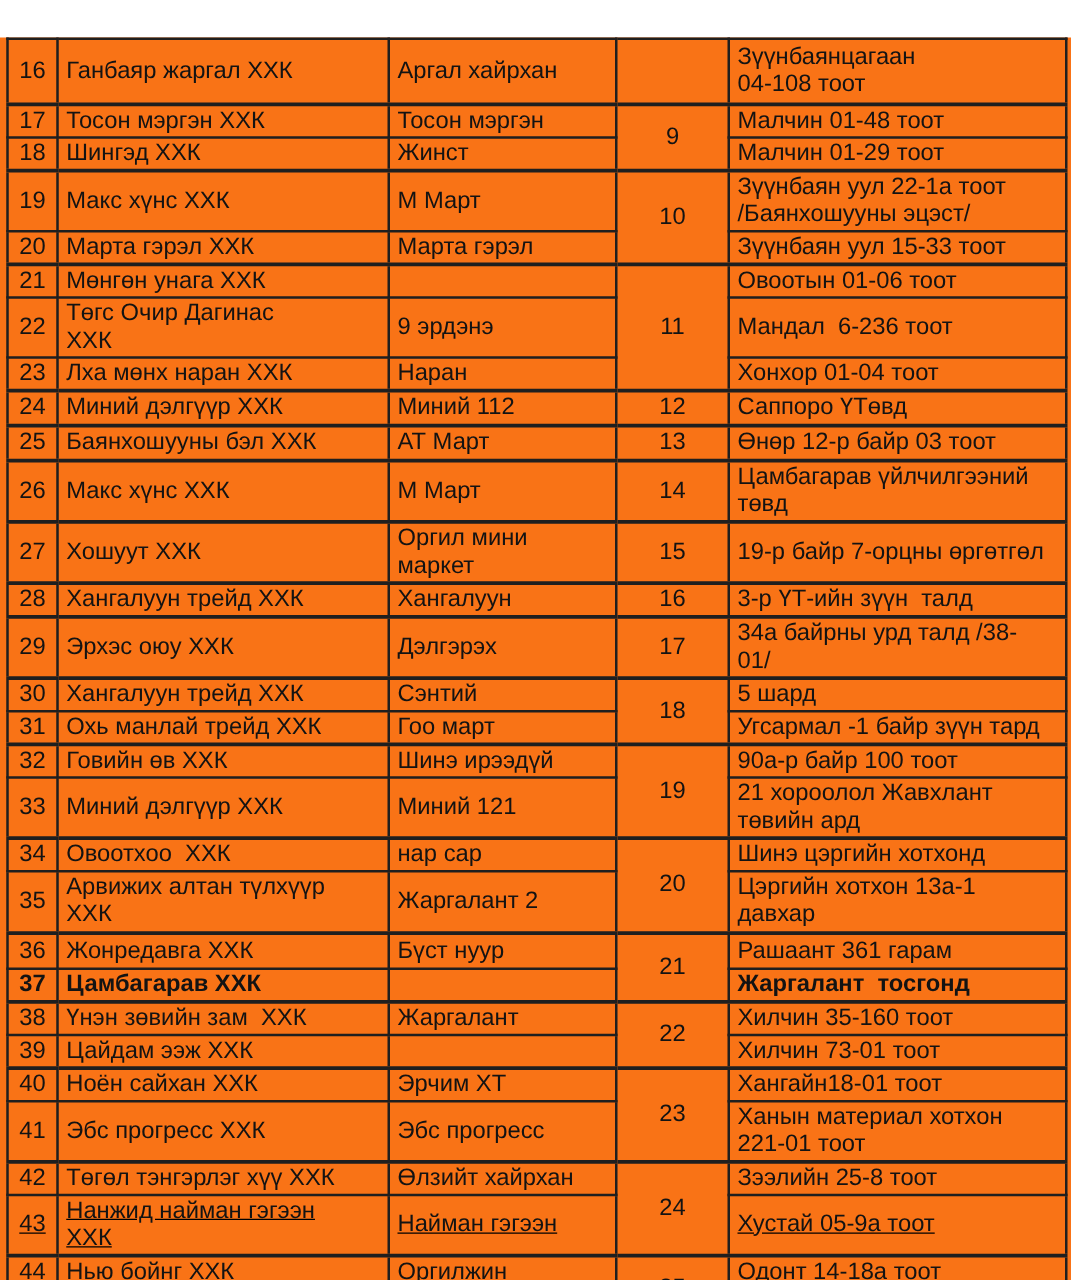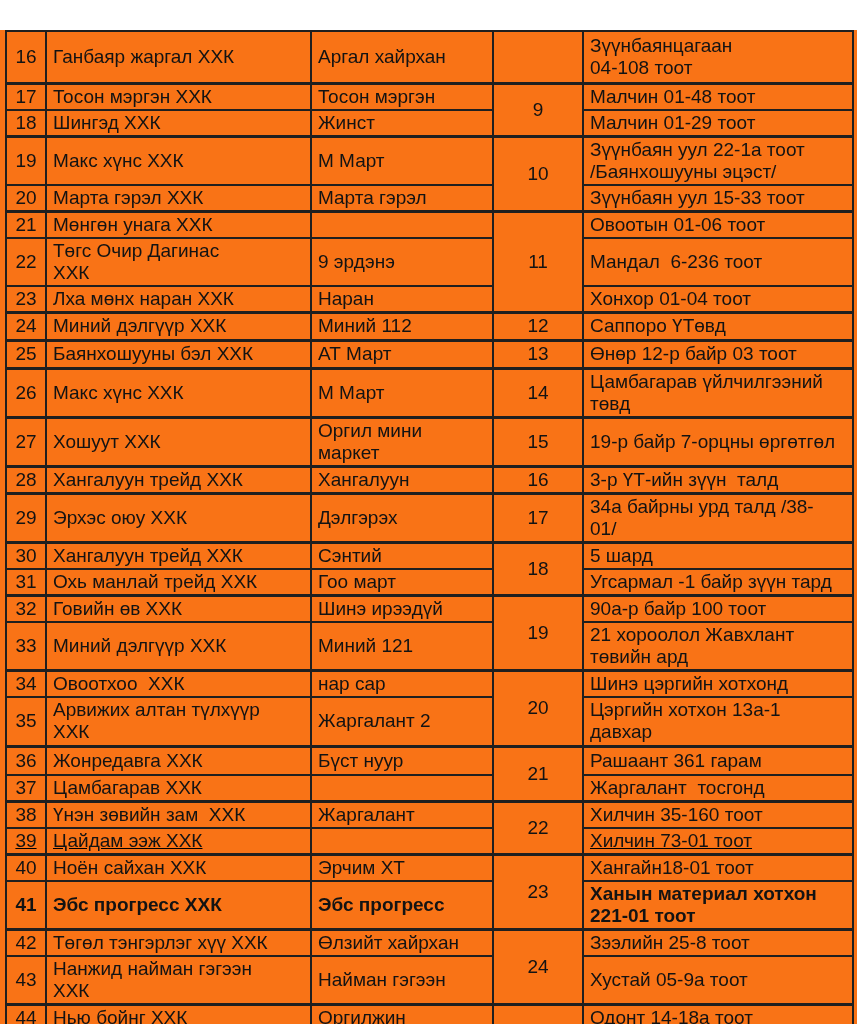--- a/index.html
+++ b/index.html
@@ -211,61 +211,61 @@
           <td class="cell-address">Цэргийн хотхон 13а-1
 давхар</td>
         </tr>
         <tr class="group-start" style="height: 28px;">
           <td class="cell-no">36</td>
           <td class="cell-company">Жонредавга ХХК</td>
           <td class="cell-store">Бүст нуур</td>
           <td class="cell-group" rowspan="2">21</td>
           <td class="cell-address">Рашаант 361 гарам</td>
         </tr>
-        <tr style="height: 26px;">
+        <tr style="height: 26px; font-weight: bold;">
           <td class="cell-no">37</td>
           <td class="cell-company">Цамбагарав ХХК</td>
           <td class="cell-store"></td>
           <td class="cell-address">Жаргалант  тосгонд</td>
         </tr>
         <tr class="group-start" style="height: 26px;">
           <td class="cell-no">38</td>
           <td class="cell-company">Үнэн зөвийн зам  ХХК</td>
           <td class="cell-store">Жаргалант</td>
           <td class="cell-group" rowspan="2">22</td>
           <td class="cell-address">Хилчин 35-160 тоот</td>
         </tr>
-        <tr style="height: 24px; text-decoration: underline;">
+        <tr style="height: 24px;">
           <td class="cell-no">39</td>
           <td class="cell-company">Цайдам ээж ХХК</td>
           <td class="cell-store"></td>
           <td class="cell-address">Хилчин 73-01 тоот</td>
         </tr>
         <tr class="group-start" style="height: 24px;">
           <td class="cell-no">40</td>
           <td class="cell-company">Ноён сайхан ХХК</td>
           <td class="cell-store">Эрчим ХТ</td>
           <td class="cell-group" rowspan="2">23</td>
           <td class="cell-address">Хангайн18-01 тоот</td>
         </tr>
-        <tr style="height: 46px; font-weight: bold;">
+        <tr style="height: 46px;">
           <td class="cell-no">41</td>
           <td class="cell-company">Эбс прогресс ХХК</td>
           <td class="cell-store valign-bottom">Эбс прогресс</td>
           <td class="cell-address">Ханын материал хотхон
 221-01 тоот</td>
         </tr>
         <tr class="group-start" style="height: 26px; padding-left: 30px;">
           <td class="cell-no">42</td>
           <td class="cell-company">Төгөл тэнгэрлэг хүү ХХК</td>
           <td class="cell-store">Өлзийт хайрхан</td>
           <td class="cell-group" rowspan="2">24</td>
           <td class="cell-address">Зээлийн 25-8 тоот</td>
         </tr>
-        <tr style="height: 46px;">
+        <tr style="height: 46px; text-decoration: underline;">
           <td class="cell-no">43</td>
           <td class="cell-company">Нанжид найман гэгээн
 ХХК</td>
           <td class="cell-store">Найман гэгээн</td>
           <td class="cell-address">Хустай 05-9а тоот</td>
         </tr>
         <tr class="group-start" style="height: 26px;">
           <td class="cell-no">44</td>
           <td class="cell-company">Нью бойнг ХХК</td>
           <td class="cell-store">Оргилжин</td>

